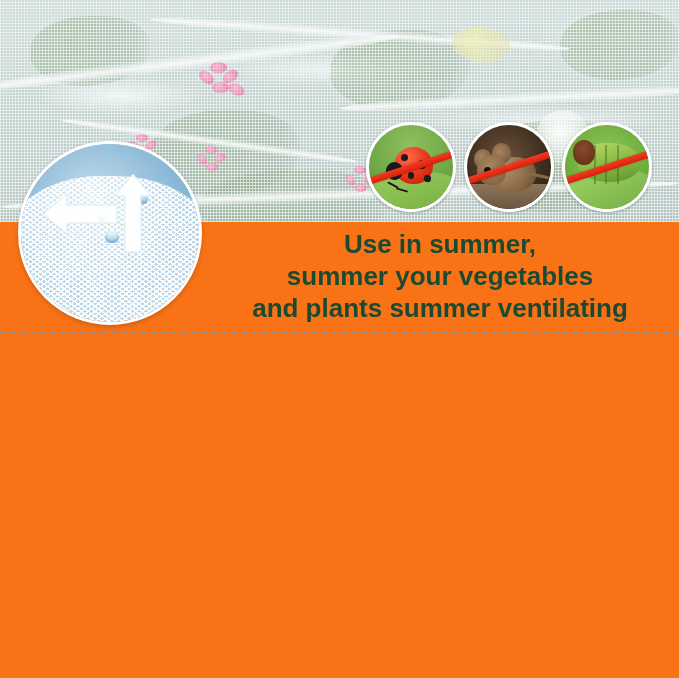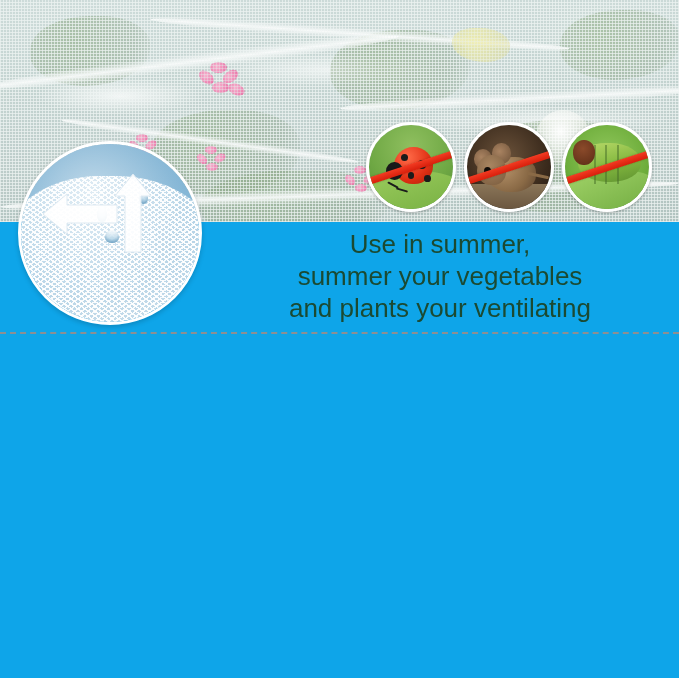--- a/index.html
+++ b/index.html
@@ -1,18 +1,18 @@
 <!DOCTYPE html>
 <html><head>
 <meta charset="utf-8">
 <style>
   html,body{margin:0;padding:0;background:#ffffff;}
   body{width:679px;height:678px;overflow:hidden;
        font-family:"Liberation Sans","DejaVu Sans",sans-serif;}
-  #page{position:relative;width:679px;height:678px;background:#0ea5e9;overflow:hidden;}
+  #page{position:relative;width:679px;height:678px;background:#f97316;overflow:hidden;font-weight:bold;}
 
   
   .panel{position:absolute;left:0;width:679px;}
   .photo{position:absolute;left:0;width:679px;overflow:hidden;}
 
   
   #summer-photo{top:0;height:222px;
     background:
       
       radial-gradient(120px 26px at 120px 96px, rgba(255,255,255,.85), rgba(255,255,255,0) 70%),
@@ -224,21 +224,21 @@
         <polygon points="2,26 26,6 26,17 76,17 76,35 26,35 26,46" fill="#ffffff" fill-opacity="0.92" stroke="#dfeaf2" stroke-width="1"></polygon>
       </svg>
       <svg class="warrow" style="left:92px;top:28px;" width="40" height="82" viewBox="0 0 40 82">
         <polygon points="20,2 38,24 28,24 28,80 12,80 12,24 2,24" fill="#ffffff" fill-opacity="0.9" stroke="#dfeaf2" stroke-width="1"></polygon>
       </svg>
     </div>
 
     <div class="caption" id="summer-caption">
       <span class="ln">Use in summer,</span>
       <span class="ln">summer your vegetables</span>
-      <span class="ln">and plants your ventilating</span>
+      <span class="ln">and plants summer ventilating</span>
     </div>
   </div>
 
   <div id="divider"></div>
 
   <div class="panel" id="winter-panel" style="top:352px;height:326px;">
 
     
 
     

